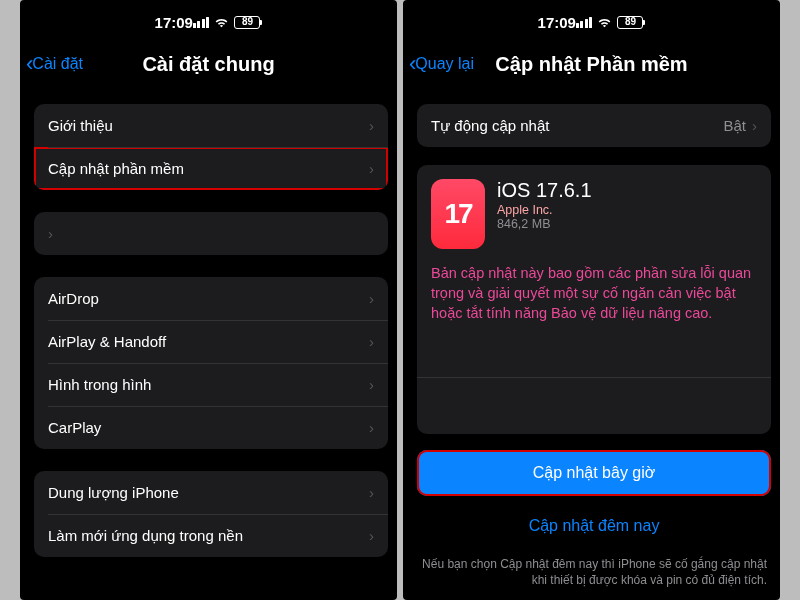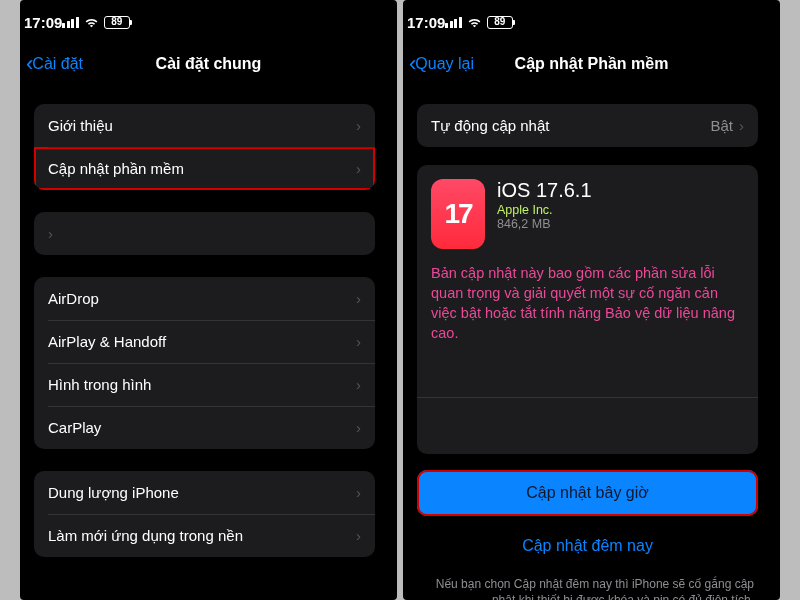--- a/index.html
+++ b/index.html
@@ -1,59 +1,59 @@
 <!DOCTYPE html>
 <html><head>
 <meta charset="utf-8">
 <style>
   *{box-sizing:border-box;margin:0;padding:0;font-family:-apple-system,BlinkMacSystemFont,"Helvetica Neue",sans-serif;}
   body{background:#bdbdbd;width:800px;height:600px;overflow:hidden;}
   .stage{position:relative;width:800px;height:600px;display:flex;gap:6px;padding:0 20px;align-items:flex-start;}
   .phone{flex:1;background:#000;height:600px;border-radius:4px;color:#fff;overflow:hidden;position:relative;}
   
-  .statusbar{display:flex;justify-content:flex-start;align-items:center;height:44px;padding:0 4px;}
+  .statusbar{display:flex;justify-content:center;align-items:center;height:44px;padding:0 4px;}
   .sb-time{font-size:15px;font-weight:600;color:#fff;}
   .sb-right{display:flex;align-items:center;gap:5px;}
   .sb-signal{display:flex;align-items:flex-end;gap:1.5px;}
   .sb-signal span{display:block;width:3px;background:#fff;border-radius:0.5px;}
   .sb-signal span:nth-child(1){height:5px;}
   .sb-signal span:nth-child(2){height:7px;}
   .sb-signal span:nth-child(3){height:9px;}
   .sb-signal span:nth-child(4){height:11px;}
   .sb-wifi{width:15px;height:11px;}
   .sb-batt{display:flex;align-items:center;gap:0;}
   .sb-batt .outline{position:relative;width:26px;height:13px;border:1px solid #fff;border-radius:3px;display:flex;align-items:center;justify-content:center;}
   .sb-batt .num{font-size:10px;font-weight:600;color:#fff;line-height:1;}
   .sb-batt .cap{width:2px;height:5px;background:#fff;border-radius:0 1px 1px 0;}
   
   .navheader{position:relative;height:40px;display:flex;align-items:center;}
   .back{position:absolute;left:6px;display:flex;align-items:center;color:#0a84ff;font-size:16px;}
   .back .chev{font-size:22px;line-height:1;margin-right:-1px;}
-  .nav-title{flex:1;text-align:center;font-size:16px;font-weight:600;color:#fff;}
+  .nav-title{flex:1;text-align:center;font-size:20px;font-weight:600;color:#fff;}
   
-  .content{padding:6px 22px 0 14px;}
+  .content{padding:6px 9px 0 14px;}
   .group{background:#1c1c1e;border-radius:10px;overflow:hidden;margin-top:22px;}
   .group:first-child{margin-top:14px;}
   .cell{display:flex;align-items:center;justify-content:space-between;min-height:43px;padding:0 14px;position:relative;}
   .cell + .cell::before{content:"";position:absolute;left:14px;right:0;top:0;height:1px;background:#333;}
   .cell .label{font-size:15px;color:#fff;}
   .cell .value{font-size:15px;color:#8e8e93;margin-left:auto;margin-right:6px;}
   .cell .chev{color:#555;font-size:15px;}
   .hl{outline:2px solid #d40000;outline-offset:-2px;}
   
   .card{background:#1c1c1e;border-radius:10px;margin-top:18px;padding:14px;}
   .update-head{display:flex;gap:12px;align-items:flex-start;}
   .appicon{width:54px;height:70px;border-radius:12px;background:linear-gradient(180deg,#ff4966 0%,#ff2a3c 100%);display:flex;align-items:center;justify-content:center;font-size:28px;font-weight:700;color:#fff;letter-spacing:-2px;}
   .ui-title{font-size:20px;font-weight:400;}
-  .ui-sub{font-size:12.5px;color:#bef264;margin-top:1px;}
+  .ui-sub{font-size:12.5px;color:#fca5a5;margin-top:1px;}
   .ui-size{font-size:12.5px;color:#8e8e93;}
   .ui-desc{font-size:14.5px;color:#ec4899;margin-top:14px;line-height:1.38;}
   .card-divider{height:1px;background:#333;margin:54px -14px 0 -14px;}
   .card-learn{height:42px;}
-  .btn-primary{margin-top:16px;background:#0a84ff;color:#0f172a;border-radius:10px;height:46px;display:flex;align-items:center;justify-content:center;font-size:16px;font-weight:500;}
+  .btn-primary{margin-top:16px;background:#0a84ff;color:#ffffff;border-radius:10px;height:46px;display:flex;align-items:center;justify-content:center;font-size:16px;font-weight:500;}
   .btn-secondary{margin-top:10px;height:40px;display:flex;align-items:center;justify-content:center;color:#0a84ff;font-size:16px;}
   .footnote{font-size:12px;color:#8e8e93;margin-top:10px;padding:0 4px;line-height:1.35;text-align:right;}
 </style>
 </head>
 <body>
 
 <div class="stage">
 
   <div class="phone">
     <div class="statusbar">

